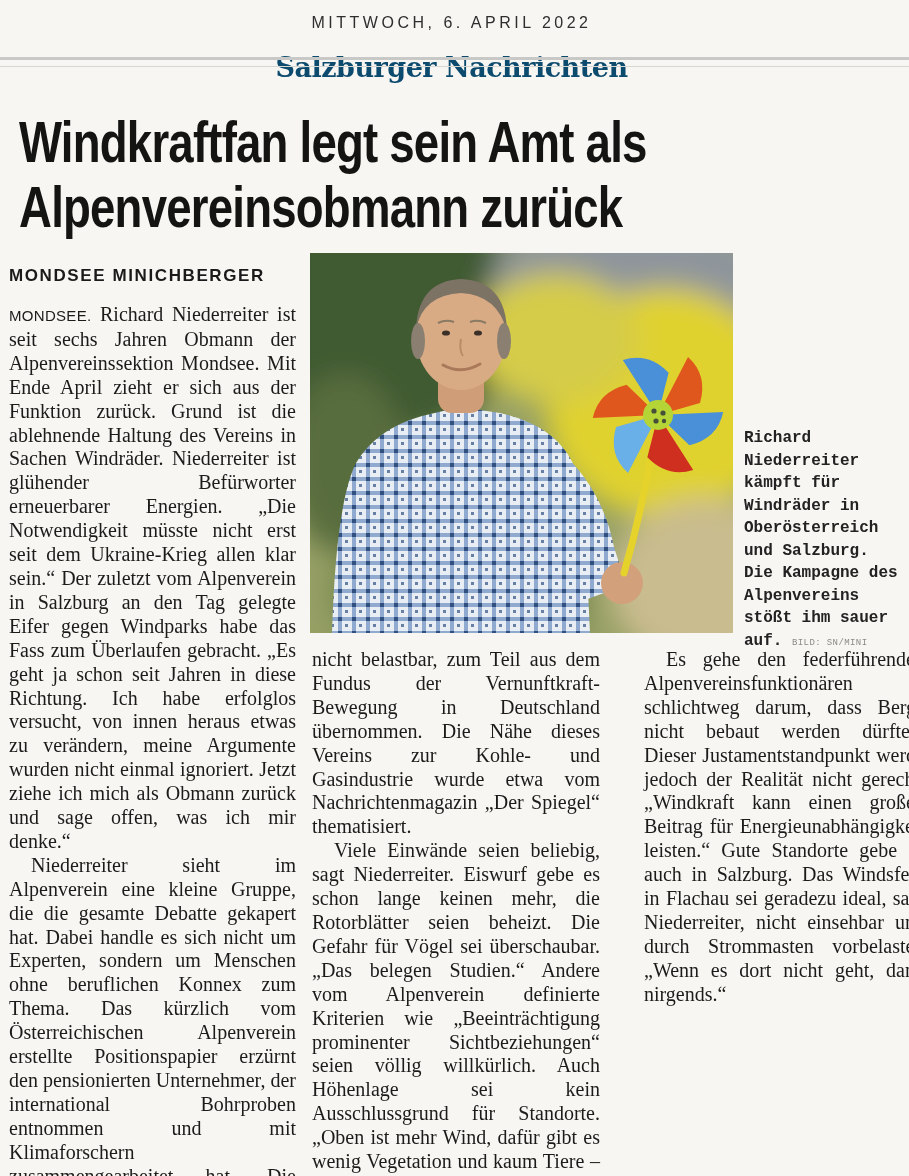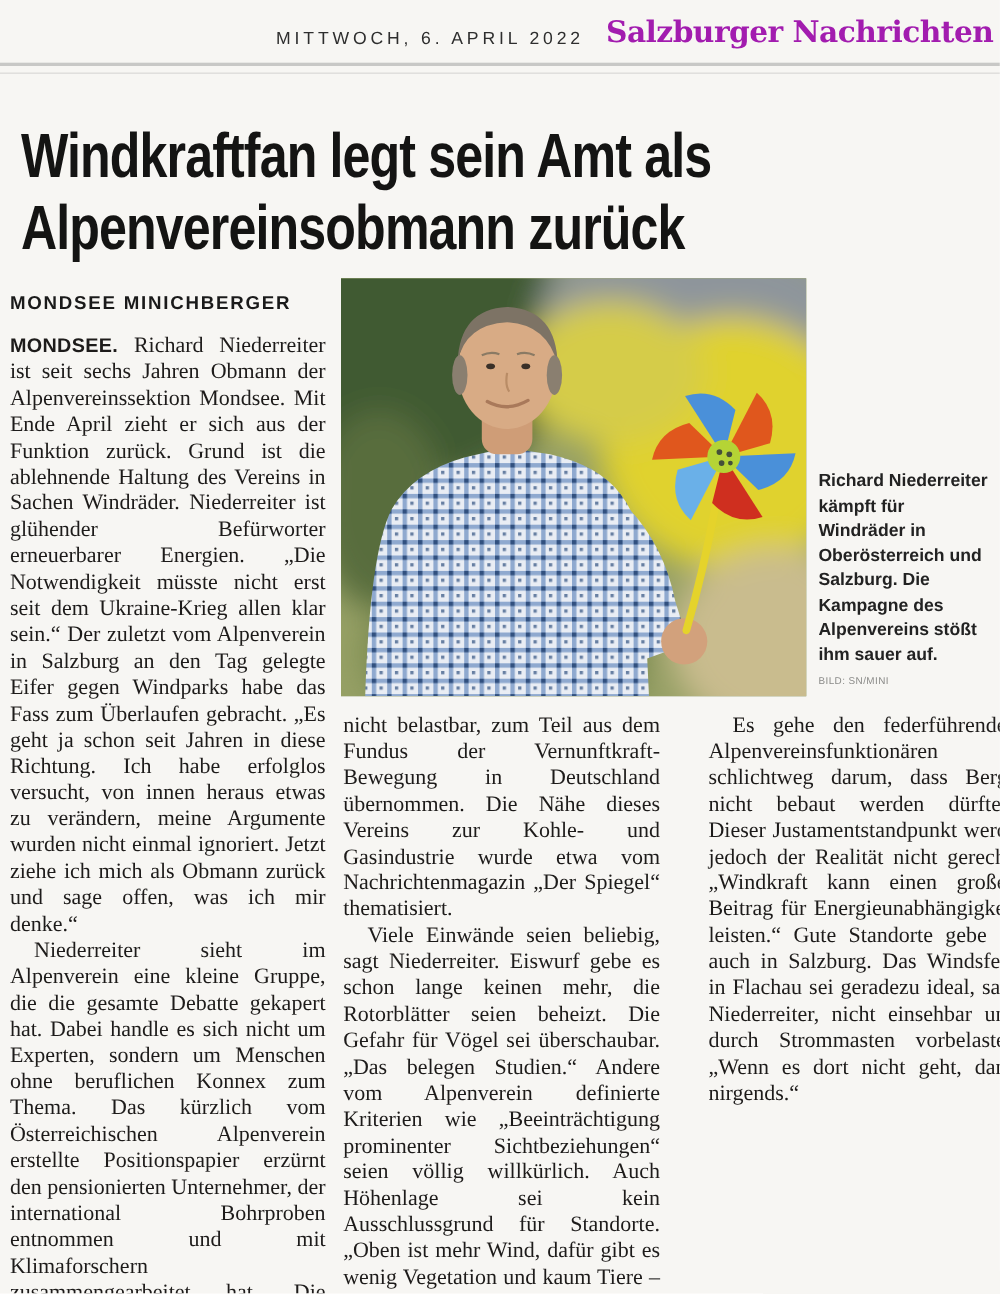--- a/index.html
+++ b/index.html
@@ -7,30 +7,30 @@
     position:relative;
     width:909px;height:1176px;
     background:#f7f6f3;
     overflow:hidden;
     font-family:"Liberation Serif", serif;
     color:#1d1b1a;
   }
   
   .topbar{
     position:absolute;top:14px;left:0;right:6px;
-    display:flex;justify-content:flex-end;align-items:flex-end;gap:20px;
+    display:flex;justify-content:flex-end;align-items:center;gap:20px;flex-direction:column;
   }
   .date{
     font-family:"Liberation Sans", sans-serif;
     font-size:16px;letter-spacing:3.5px;color:#2e2e2e;
   }
   .masthead{
     font-family:"DejaVu Serif", serif;
     font-weight:bold;font-size:27px;letter-spacing:-0.5px;
-    color:#a21caf;
+    color:#0c4a6e;
   }
   .rule{
     position:absolute;left:0;right:0;top:57px;height:6px;
     border-top:3px solid #c8c8c6;border-bottom:1px solid #d6d6d3;
   }
   
   .headline{
     position:absolute;left:8px;top:99px;margin:11px;
     font-family:"Liberation Sans", sans-serif;
     font-weight:800;font-size:57px;line-height:65px;
@@ -49,31 +49,31 @@
     text-align:justify;
     hyphens:auto;-webkit-hyphens:auto;overflow-wrap:break-word;
   }
   .col1{left:9px;top:303px;width:287px;height:873px;}
   .col2{left:312px;top:648px;width:288px;height:528px;}
   .col3{left:644px;top:648px;width:281px;height:528px;}
   .para{margin:0;}
   .para.indent{text-indent:22px;}
   .dateline{
     font-family:"Liberation Sans", sans-serif;
-    font-weight:bold;font-size:18px;letter-spacing:0.3px;
+    font-weight:normal;font-size:15px;letter-spacing:0.3px;
   }
   
   .photo{
     position:absolute;left:310px;top:253px;width:423px;height:380px;
     overflow:hidden;background:#8a9660;
   }
   .photo svg{display:block;}
   .caption{
     position:absolute;left:744px;top:427px;width:161px;
-    font-family:Liberation Sans, sans-serif;
+    font-family:Liberation Mono, monospace;
     font-weight:bold;font-size:16px;line-height:22.5px;
     color:#222;text-align:left;
     hyphens:auto;-webkit-hyphens:auto;
   }
   .credit{
     font-weight:normal;font-size:9px;letter-spacing:0.4px;
     color:#8a8a88;white-space:nowrap;
   }
 </style>
 </head>

